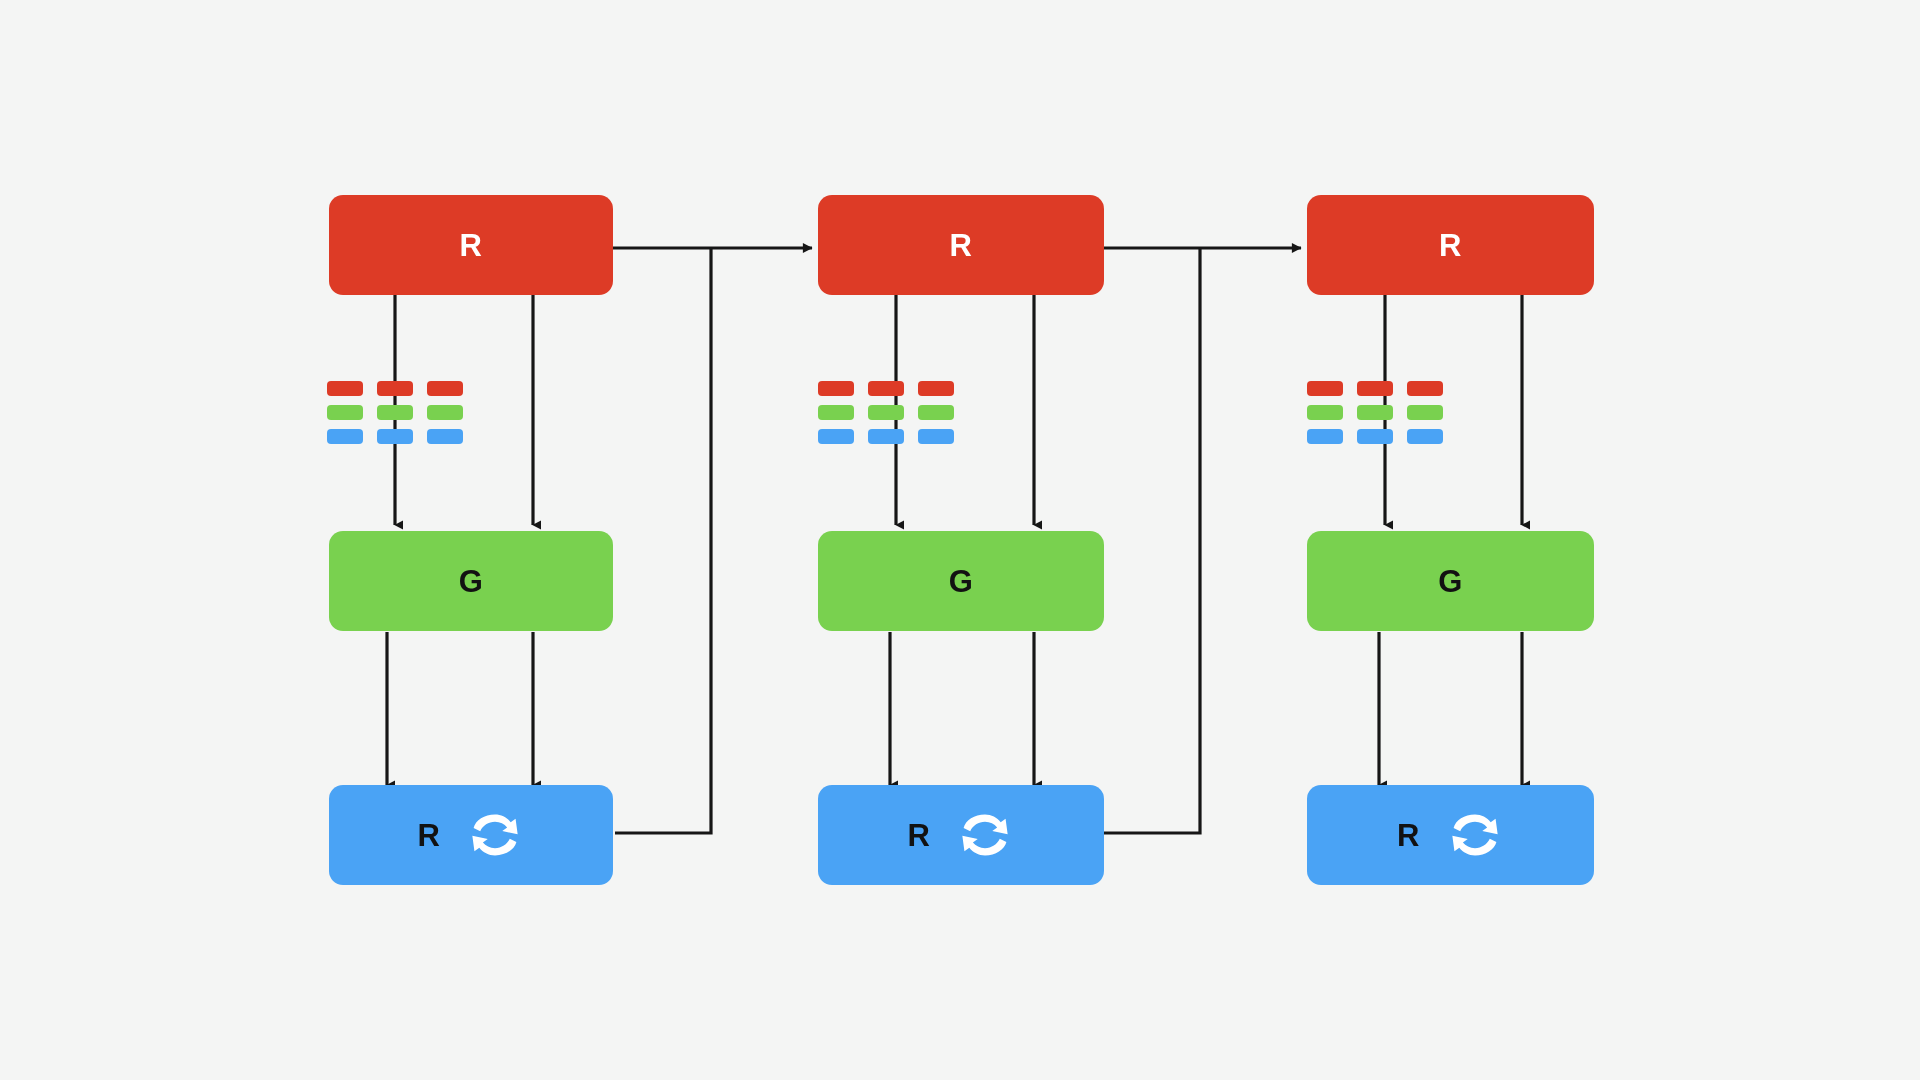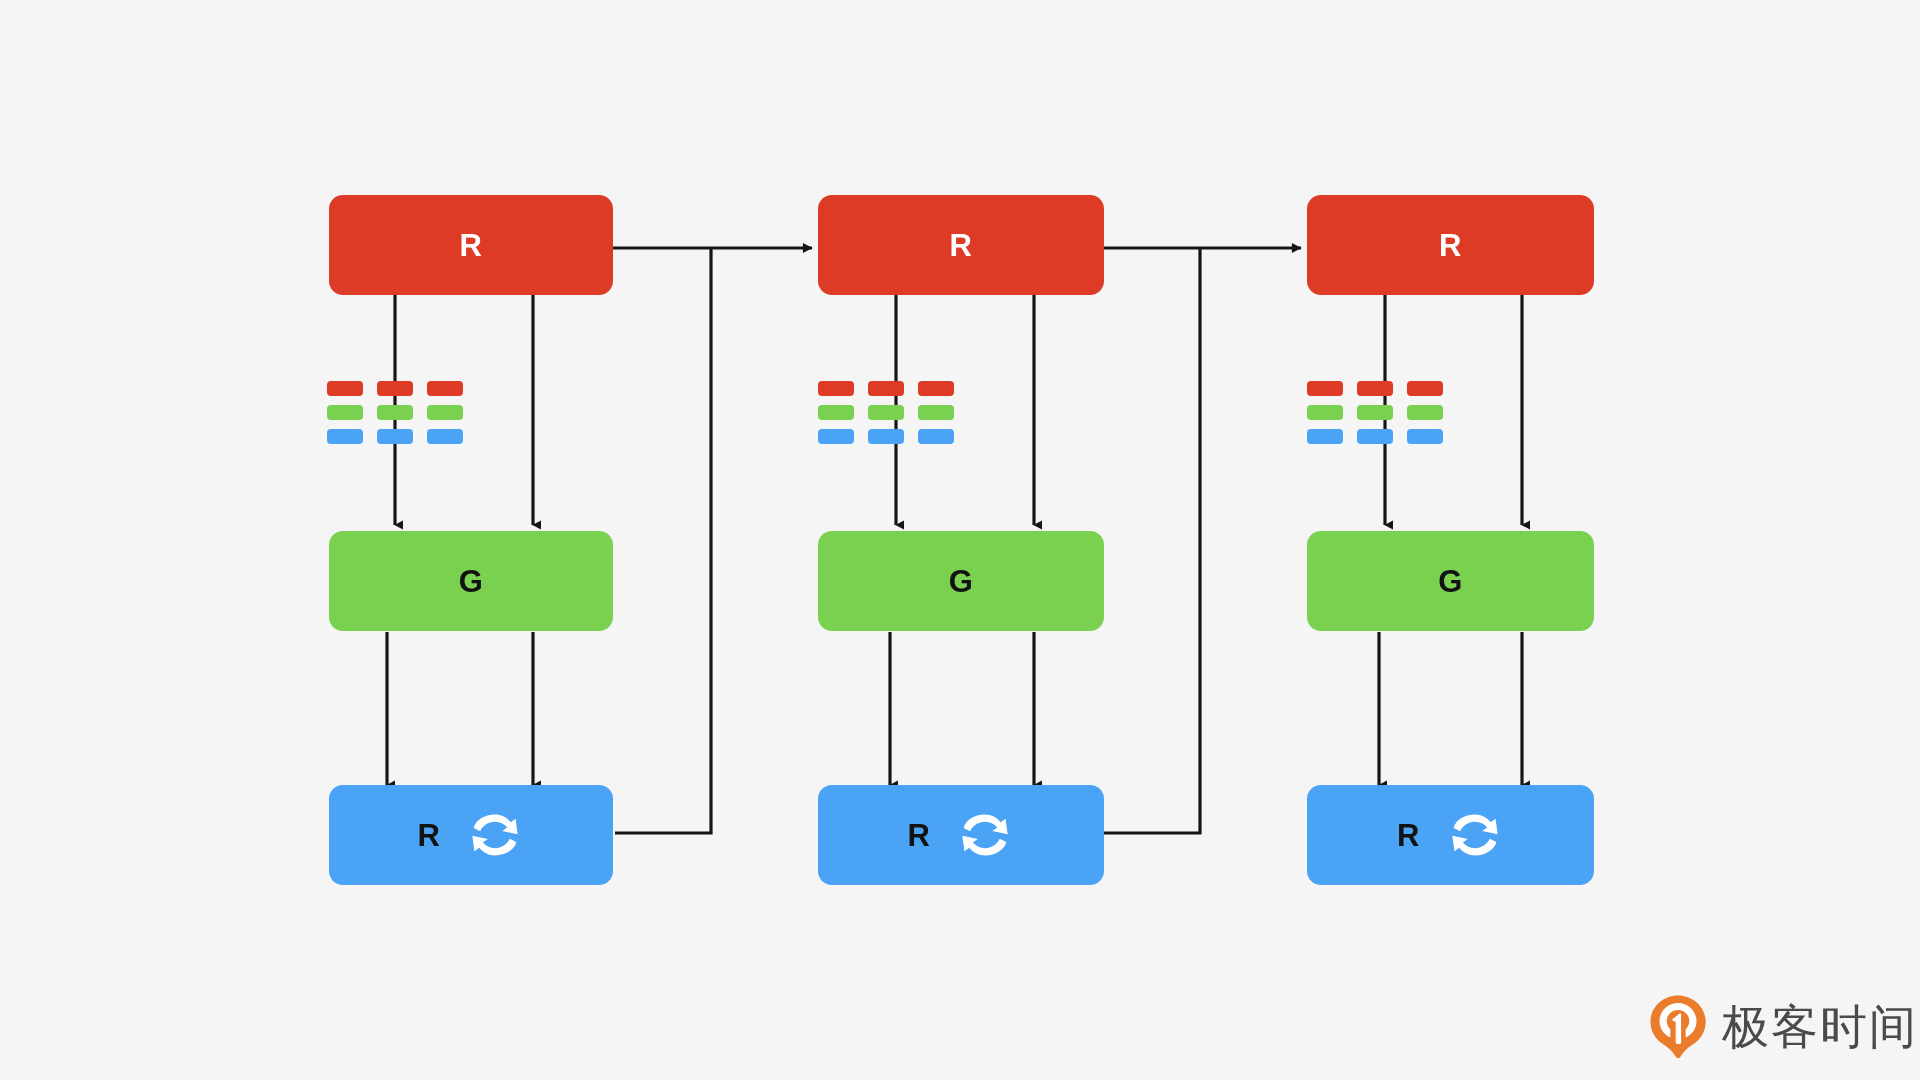--- a/index.html
+++ b/index.html
@@ -237,23 +237,14 @@
   </div>
 
   <div class="node node-blue" style="left:1307px; top:785px; width:287px; height:100px; background:#4aa3f5;">
     <span class="node-label">R</span>
     <svg class="sync-icon" viewBox="0 0 64 64">
       <path fill="#ffffff" d="M32 9.5c7.0 0 13.3 3.3 17.3 8.5l5.4-4.0 2.3 17.3-17.0-3.6 5.4-4.0c-3.1-3.8-7.8-6.2-13.4-6.2-7.2 0-13.4 4.2-16.3 10.3l-7.3-3.5C10.4 15.9 20.3 9.5 32 9.5z"></path>
       <path fill="#ffffff" d="M32 54.5c-7.0 0-13.3-3.3-17.3-8.5l-5.4 4.0-2.3-17.3 17.0 3.6-5.4 4.0c3.1 3.8 7.8 6.2 13.4 6.2 7.2 0 13.4-4.2 16.3-10.3l7.3 3.5C53.6 48.1 43.7 54.5 32 54.5z"></path>
     </svg>
   </div>
 
-  <div class="watermark">
-    <svg class="wm-logo" viewBox="0 0 60 64">
-      <path fill="#ea7c2c" d="M30 1.5C14.8 1.5 2.5 13.2 2.5 27.6c0 9.6 5.0 18.0 12.6 22.7 4.0 2.5 7.9 5.7 10.6 9.5l2.6 3.6c.9 1.2 2.7 1.2 3.6 0l2.6-3.6c2.7-3.8 6.6-7.0 10.6-9.5 7.6-4.7 12.6-13.1 12.6-22.7C57.5 13.2 45.2 1.5 30 1.5z"></path>
-      <path fill="#ffffff" d="M30 9.0c-10.2 0-18.5 8.1-18.5 18.1 0 7.3 4.4 13.6 10.8 16.5l.0-8.3c-2.2-2.0-3.6-4.9-3.6-8.2 0-6.1 5.1-11.1 11.3-11.1s11.3 5.0 11.3 11.1c0 3.3-1.4 6.2-3.6 8.2l0 8.3c6.4-2.9 10.8-9.2 10.8-16.5C48.5 17.1 40.2 9.0 30 9.0z"></path>
-      <path fill="#ffffff" d="M31.8 19.6l-6.9 5.2c-.8.6-.6 1.9.4 2.2l2.4.7 0 20.8c0 .8.6 1.4 1.4 1.4h2.6c.8 0 1.4-.6 1.4-1.4V20.6c0-1.0-1.1-1.6-1.9-1.0z"></path>
-      <path fill="#ea7c2c" d="M18.6 48.2c3.2 2.6 7.1 4.1 11.4 4.1s8.2-1.5 11.4-4.1c-3.3 1.5-7.2 2.3-11.4 2.3s-8.1-.8-11.4-2.3z"></path>
-    </svg>
-    <span class="wm-text">极客时间</span>
-  </div>
 
 </div>
 
 </body></html>

